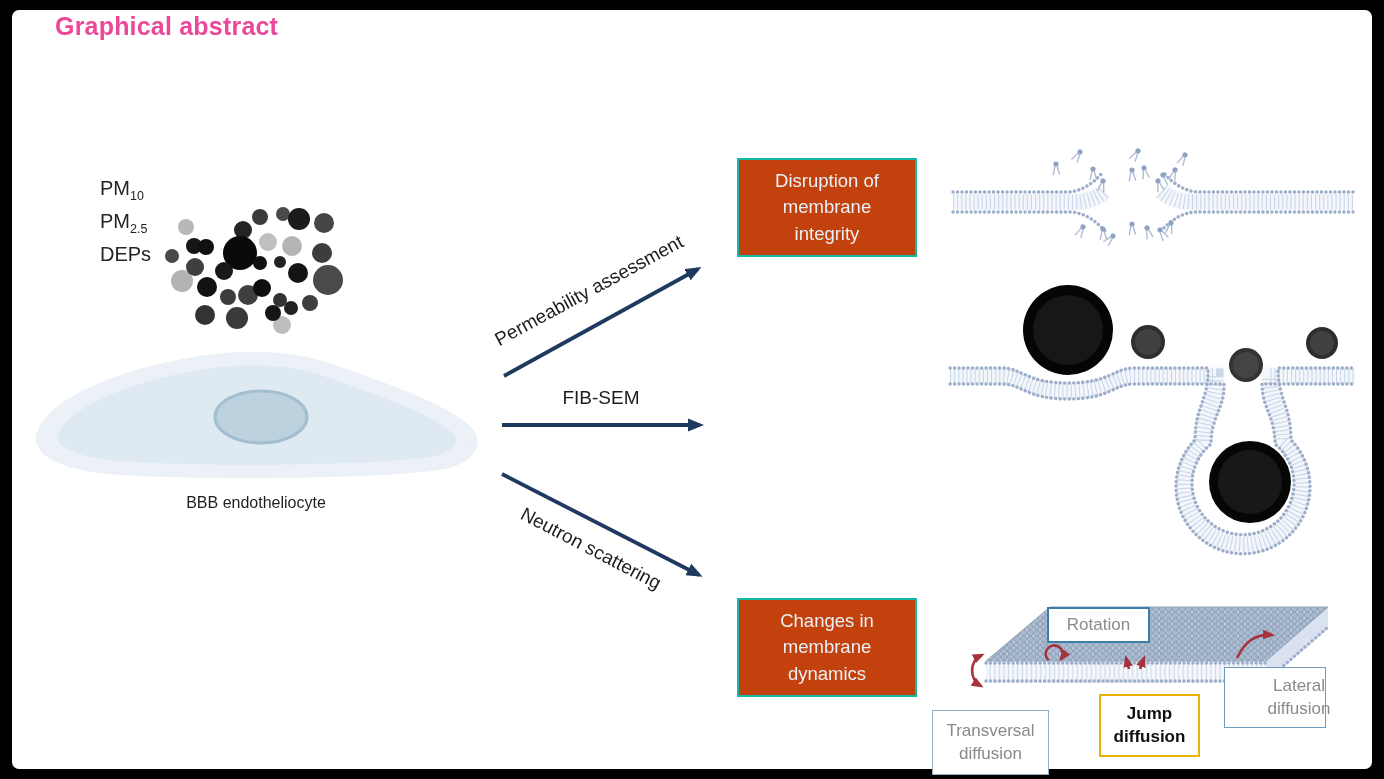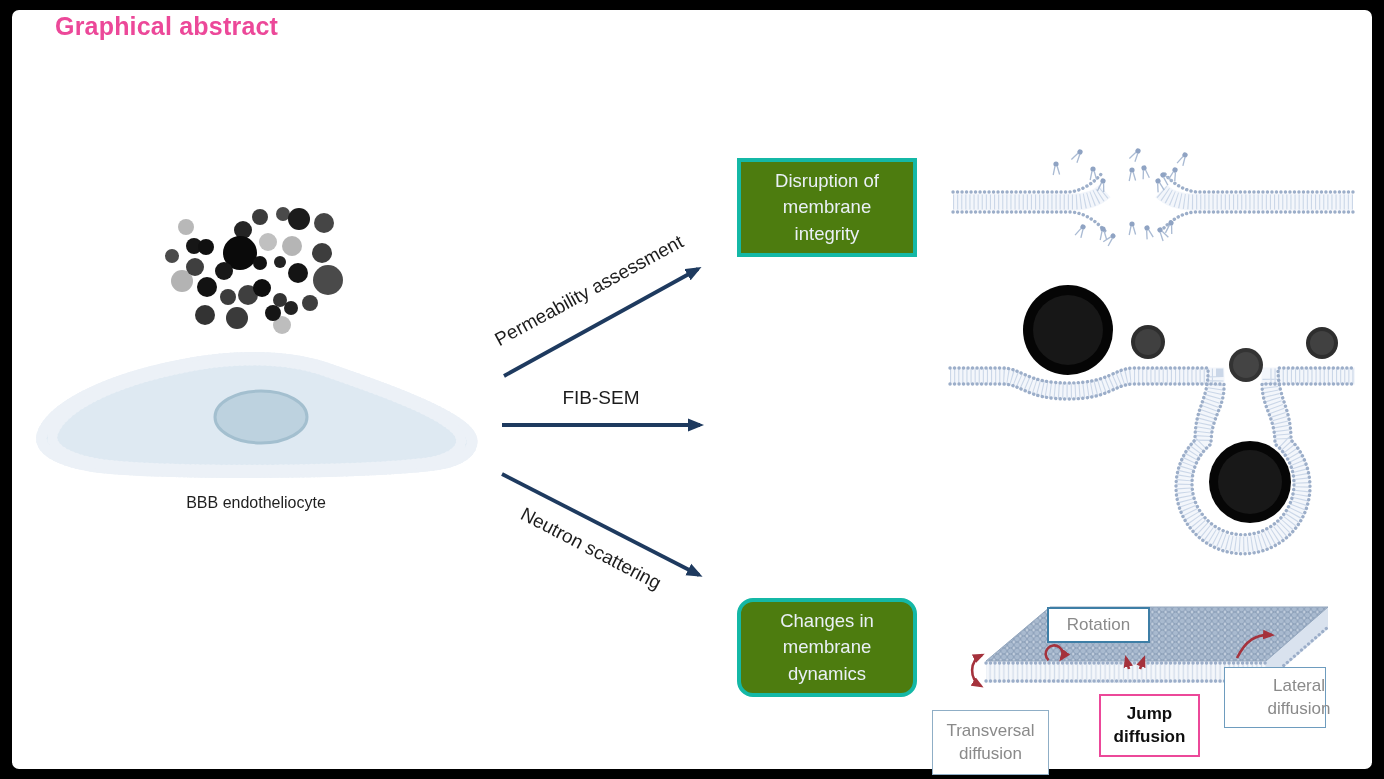--- a/index.html
+++ b/index.html
@@ -4,38 +4,43 @@
 <style>
   html,body{margin:0;padding:0;background:#000;}
   .page{position:relative;width:1384px;height:779px;background:#000;overflow:hidden;
         font-family:"Liberation Sans","DejaVu Sans",sans-serif;}
   .frame{position:absolute;left:12px;top:10px;right:12px;bottom:10px;background:#fff;border-radius:7px;}
   .abs{position:absolute;}
   .title{left:55px;top:12px;font-size:25px;font-weight:bold;color:#ec4899;letter-spacing:.2px;}
   .pm-block{left:100px;top:176px;font-size:20px;color:#242424;line-height:25px;}
   .pm-row sub{font-size:12.5px;}
   .cell-label{left:96px;top:494px;width:320px;text-align:center;font-size:16px;color:#1f1f1f;}
-  .navy-box{width:180px;height:99px;background:#4d7c0f;border:4px solid #14b8a6;
+  .navy-box{width:180px;height:99px;background:#c2410c;border:2px solid #14b8a6;
             box-sizing:border-box;display:flex;align-items:center;justify-content:center;
             text-align:center;color:#EAF0F6;font-size:18.5px;line-height:1.42;white-space:pre-line;}
   .dyn-box{background:#ffffff;box-sizing:border-box;display:flex;align-items:center;justify-content:center;
            text-align:center;font-size:17px;color:#8a8a8a;white-space:pre-line;line-height:1.35;}
   .dyn-box.bold{color:#0e0e0e;font-weight:bold;}
   svg{overflow:visible;display:block;}
   svg text{font-family:"Liberation Sans","DejaVu Sans",sans-serif;}
   .arrow-label{font-size:19px;fill:#1c1c1c;}
 </style>
 </head>
 <body>
 
 <div class="page">
   <div class="frame"></div>
 
   <div class="abs title">Graphical abstract</div>
 
+  <div class="abs pm-block">
+    <div class="pm-row"><span>PM</span><sub>10</sub></div>
+    <div class="pm-row"><span>PM</span><sub>2.5</sub></div>
+    <div class="pm-row"><span>DEPs</span><sub></sub></div>
+  </div>
 
   <svg class="abs" style="left:150px;top:198px;" width="210" height="145" viewBox="0 0 210 145">
     <g>
       <circle cx="36" cy="29" r="8" fill="#b8b8b8"></circle>
         <circle cx="32" cy="83" r="11" fill="#b3b3b3"></circle>
       <circle cx="118" cy="44" r="9" fill="#c0c0c0"></circle>
         <circle cx="142" cy="48" r="10" fill="#b5b5b5"></circle>
       <circle cx="132" cy="127" r="9" fill="#bdbdbd"></circle>
       <circle cx="110" cy="19" r="8" fill="#3b3b3b"></circle>
         <circle cx="133" cy="16" r="7" fill="#4a4a4a"></circle>
@@ -87,21 +92,21 @@
     <text class="arrow-label" text-anchor="middle" transform="translate(104,66) rotate(-28.5)">Permeability assessment</text>
     <line x1="14" y1="195" x2="212" y2="195" stroke="#1E3A5F" stroke-width="3.8" marker-end="url(#navyhead)"></line>
     <text class="arrow-label" text-anchor="middle" x="113" y="174">FIB-SEM</text>
     <line x1="14" y1="244" x2="211" y2="345" stroke="#1E3A5F" stroke-width="3.8" marker-end="url(#navyhead)"></line>
     <text class="arrow-label" text-anchor="middle" transform="translate(100,324) rotate(27.5)">Neutron scattering</text>
   </svg>
 
   <div class="abs navy-box" style="left:737px;top:158px;">Disruption of
 membrane
 integrity</div>
-  <div class="abs navy-box" style="left:737px;top:598px;border-radius:16px;">Changes in
+  <div class="abs navy-box" style="left:737px;top:598px;">Changes in
 membrane
 dynamics</div>
 
   <svg class="abs" style="left:953px;top:143px;" width="400" height="130" viewBox="0 0 400 130">
     <defs>
       <g id="lipid1">
         <circle cx="0" cy="0" r="2.6" fill="#8FA3C3"></circle>
         <line x1="-1" y1="2.2" x2="-2.8" y2="11" stroke="#A9BAD3" stroke-width="1.3"></line>
         <line x1="1.2" y1="2.2" x2="3.6" y2="10.5" stroke="#A9BAD3" stroke-width="1.3"></line>
       </g>
@@ -191,17 +196,17 @@
       <path d="M120.6,72.3 A8.5,8.5 0 1 1 133,71" marker-end="url(#redhead)"></path>
       <path d="M201,81 L198,70" marker-end="url(#redhead)"></path>
       <path d="M212,81 L216,70" marker-end="url(#redhead)"></path>
       <path d="M309,70 C318,52 328,46 344,47" marker-end="url(#redhead)"></path>
     </g>
   </svg>
 
   <div class="abs dyn-box" style="left:1047px;top:607px;width:103px;height:36px;border:2px solid #3D7EA6;">Rotation</div>
   <div class="abs dyn-box" style="left:932px;top:710px;width:117px;height:65px;border:1.5px solid #8FAEC6;">Transversal
 diffusion</div>
-  <div class="abs dyn-box bold" style="left:1099px;top:694px;width:101px;height:63px;border:2px solid #ec4899;">Jump
+  <div class="abs dyn-box bold" style="left:1099px;top:694px;width:101px;height:63px;border:2px solid #eab308;">Jump
 diffusion</div>
   <div class="abs dyn-box" style="left:1224px;top:667px;width:102px;height:61px;border:1.5px solid #6E9CBE;padding-left:48px;">Lateral
 diffusion</div>
 </div>
 
 </body></html>

